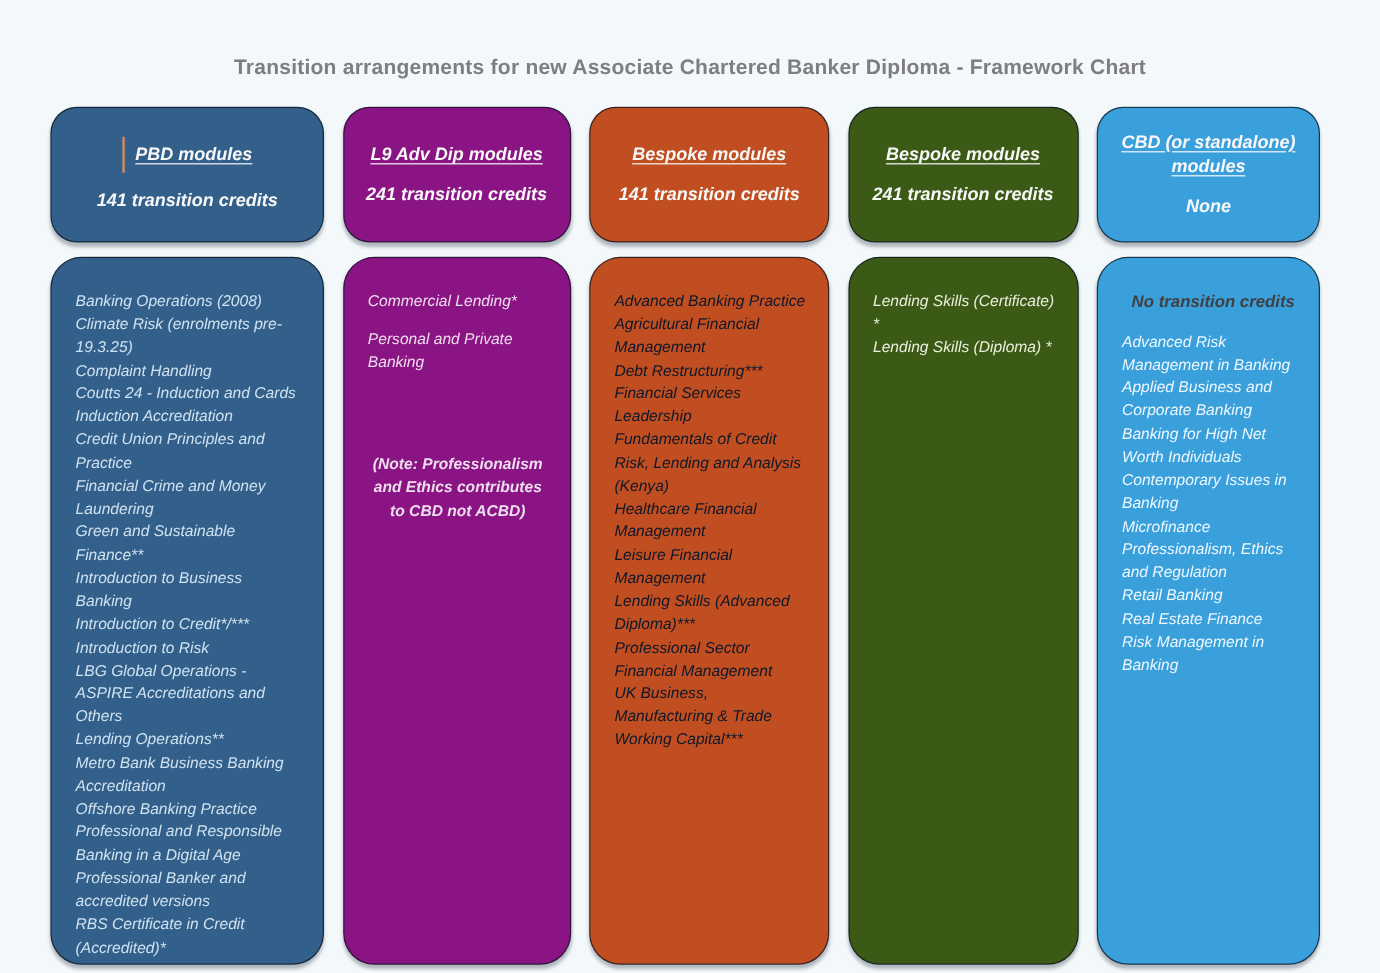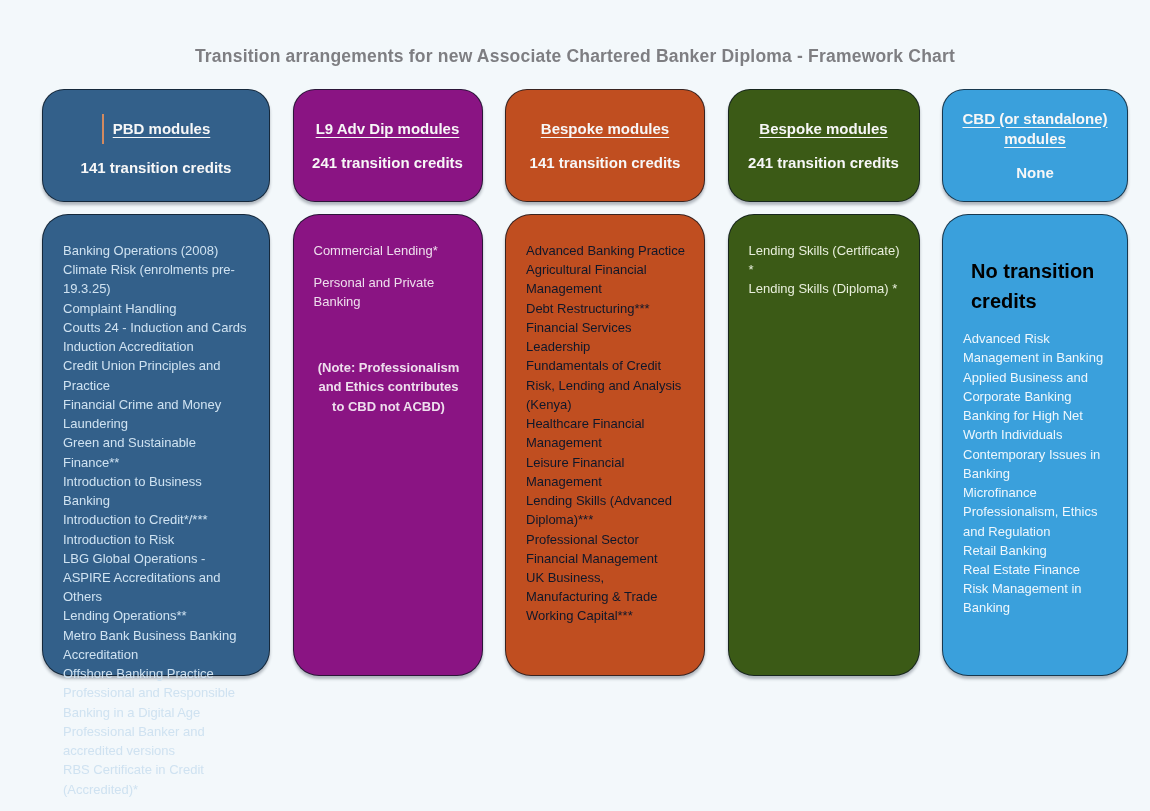--- a/index.html
+++ b/index.html
@@ -16,23 +16,24 @@
     text-align: center;
     font-size: 17.5px;
     font-weight: 700;
     color: #7e7e82;
     letter-spacing: 0.2px;
   }
 
   .columns-row {
     display: flex;
     justify-content: space-between;
-    padding: 0 22px 0 42px;
+    padding: 0 50px 0 42px;
     margin-top: 22px;
     align-items: flex-start;
+    font-style: italic;
   }
   .column { display: flex; flex-direction: column; }
   .col-1 { width: 228px; }
   .col-2 { width: 190px; }
   .col-3 { width: 200px; }
   .col-4 { width: 192px; }
   .col-5 { width: 186px; }
 
   .header-box {
     height: 113px;
@@ -65,50 +66,50 @@
   .cursor-mark {
     display: inline-block;
     width: 2px;
     height: 30px;
     background: #d28a60;
     margin-right: 9px;
   }
 
   .body-box {
     margin-top: 12px;
-    height: 462px;
+    height: 590px;
     border-radius: 26px;
     border: 1.5px solid rgba(12, 22, 32, 0.75);
     box-shadow: 0 3px 3px rgba(20, 30, 45, 0.30);
     padding: 26px 18px 20px 20px;
     font-size: 13px;
     line-height: 1.48;
     font-weight: 500;
   }
   .col-1 .body-box { color: #cfe2f1; }
   .col-2 .body-box { color: #eedeed; }
   .col-3 .body-box { color: #0f172a; }
   .col-4 .body-box { color: #e9efdc; }
   .col-5 .body-box { color: #eef7fd; }
 
   .module-item { margin: 0; }
   .col-2 .module-item { margin-bottom: 13px; }
   .col-4 .module-item { margin: 0; }
 
   .note-text {
-    margin-top: 46px;
+    margin-top: 65px;
     text-align: center;
     font-weight: 600;
     line-height: 1.5;
   }
   .subheader {
-    font-size: 20px;
-    font-weight: 600;
-    color: #000000;
-    margin: 16px 0 13px 8px;
+    font-size: 14px;
+    font-weight: 600;
+    color: #404040;
+    margin: 0 0 13px 8px;
   }
 </style>
 </head>
 <body>
 
 <div class="page">
 
   <div class="chart-title">Transition arrangements for new Associate Chartered Banker Diploma - Framework Chart</div>
 
   <div class="columns-row">

